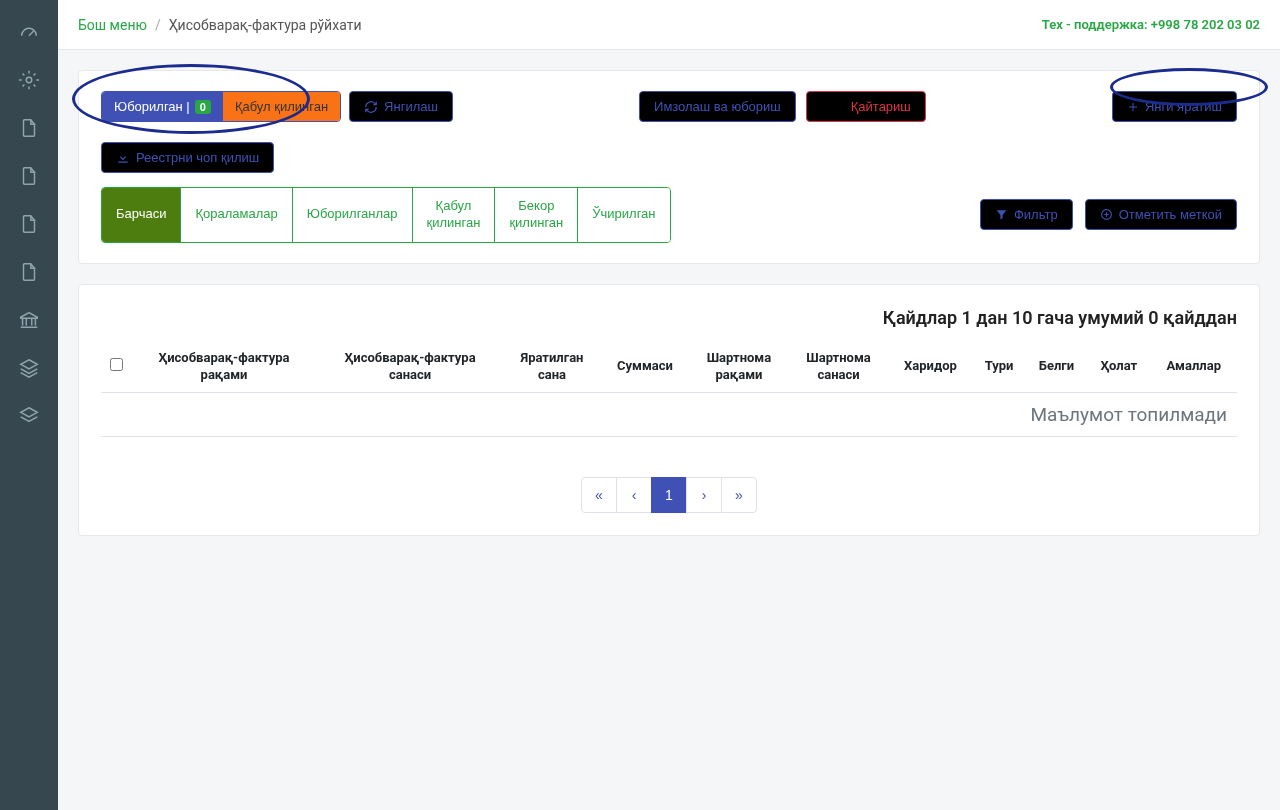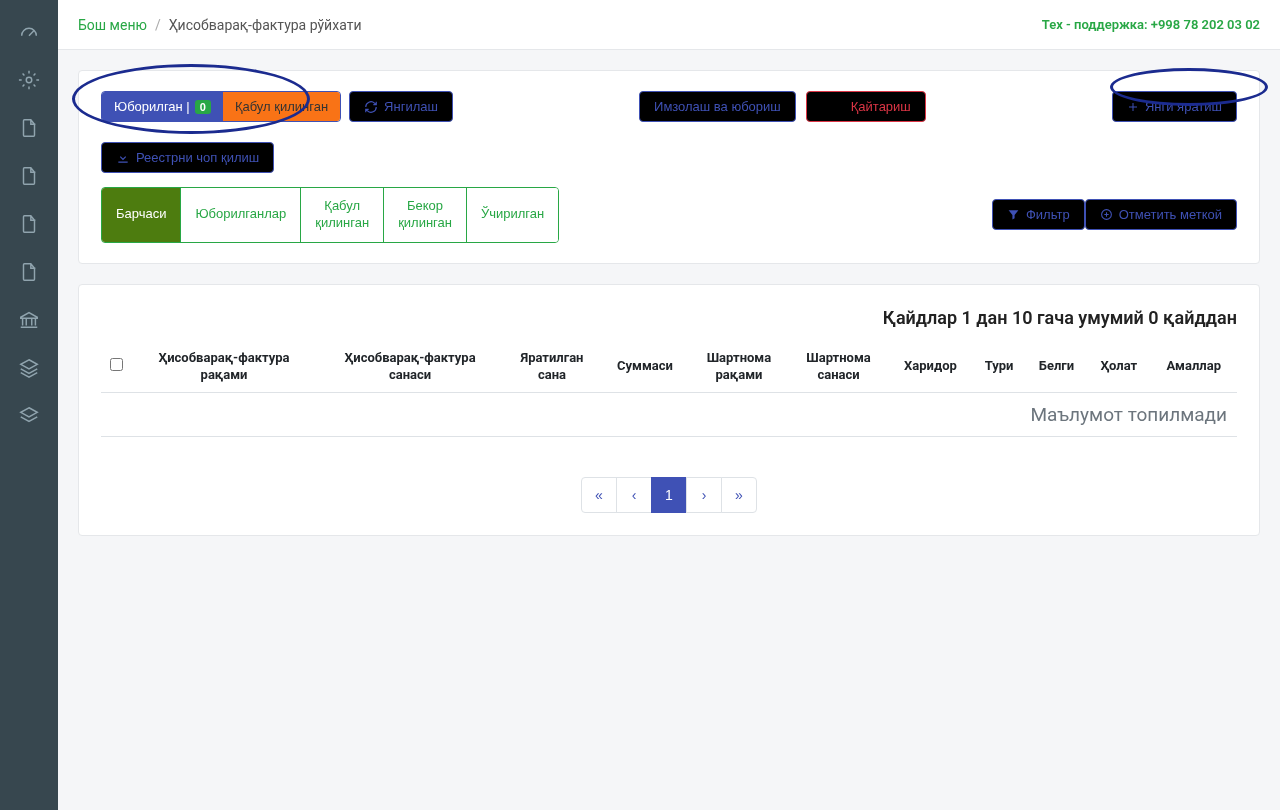--- a/index.html
+++ b/index.html
@@ -116,21 +116,21 @@
   color: #28a745;
   background: #fff;
   cursor: pointer;
   border: none;
   border-right: 1px solid #28a745;
   text-align: center;
   line-height: 1.3;
 }
 .tab:last-child { border-right: none; }
 .tab.active { background: #4d7c0f; color: #fff; }
-.row2-right { display: flex; align-items: center; }
+.row2-right { display: flex; gap: 12px; align-items: center; }
 .panel2 { background: #fff; border: 1px solid #e5e7ea; border-radius: 4px; padding: 22px; }
 .record-info { text-align: right; font-size: 18px; color: #222; font-weight: 600; margin-bottom: 14px; }
 .table { width: 100%; border-collapse: collapse; }
 .table th {
   text-align: center;
   padding: 8px 6px;
   font-weight: 700;
   font-size: 13px;
   color: #212529;
   border-bottom: 1px solid #dee2e6;
@@ -296,20 +296,21 @@
                 </svg>
               </span>
             <span>Янги яратиш</span>
           </button>
         </div>
       </div>
 
       <div class="row2">
         <div class="tabs">
           <button class="tab active">Барчаси</button>
+          <button class="tab">Қораламалар</button>
           <button class="tab">Юборилганлар</button>
           <button class="tab">
             <span>Қабул</span><br>
             <span>қилинган</span>
           </button>
           <button class="tab">
             <span>Бекор</span><br>
             <span>қилинган</span>
           </button>
           <button class="tab">Ўчирилган</button>

